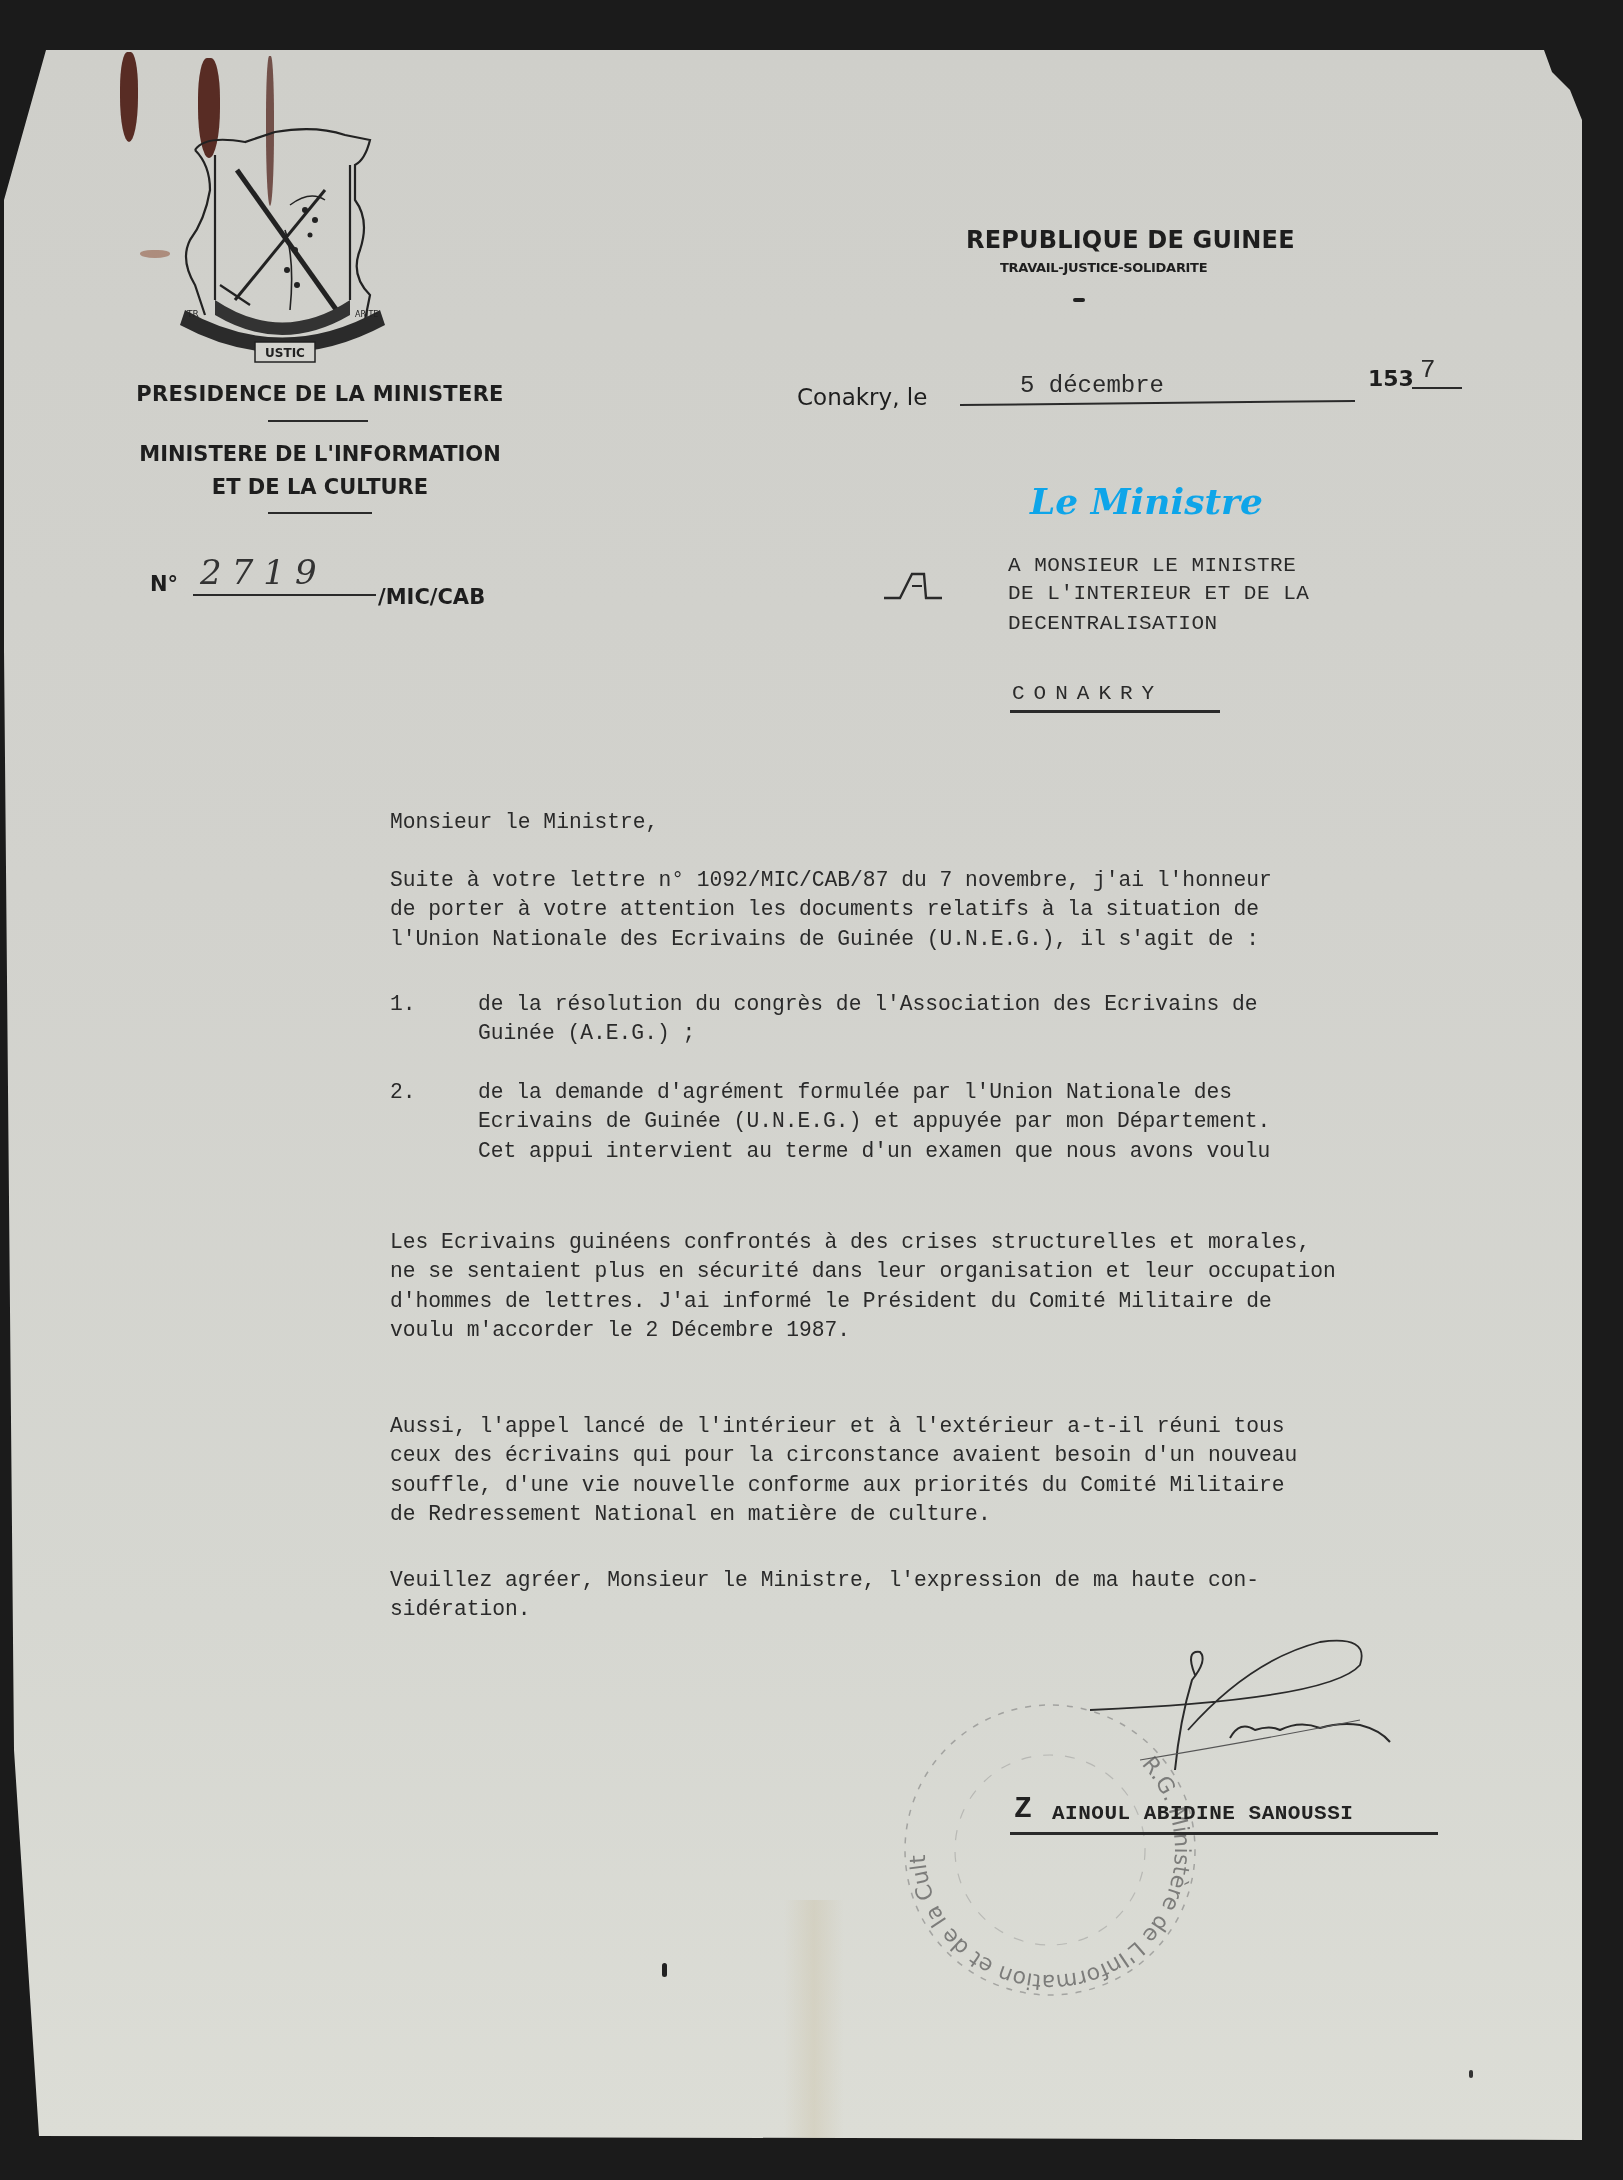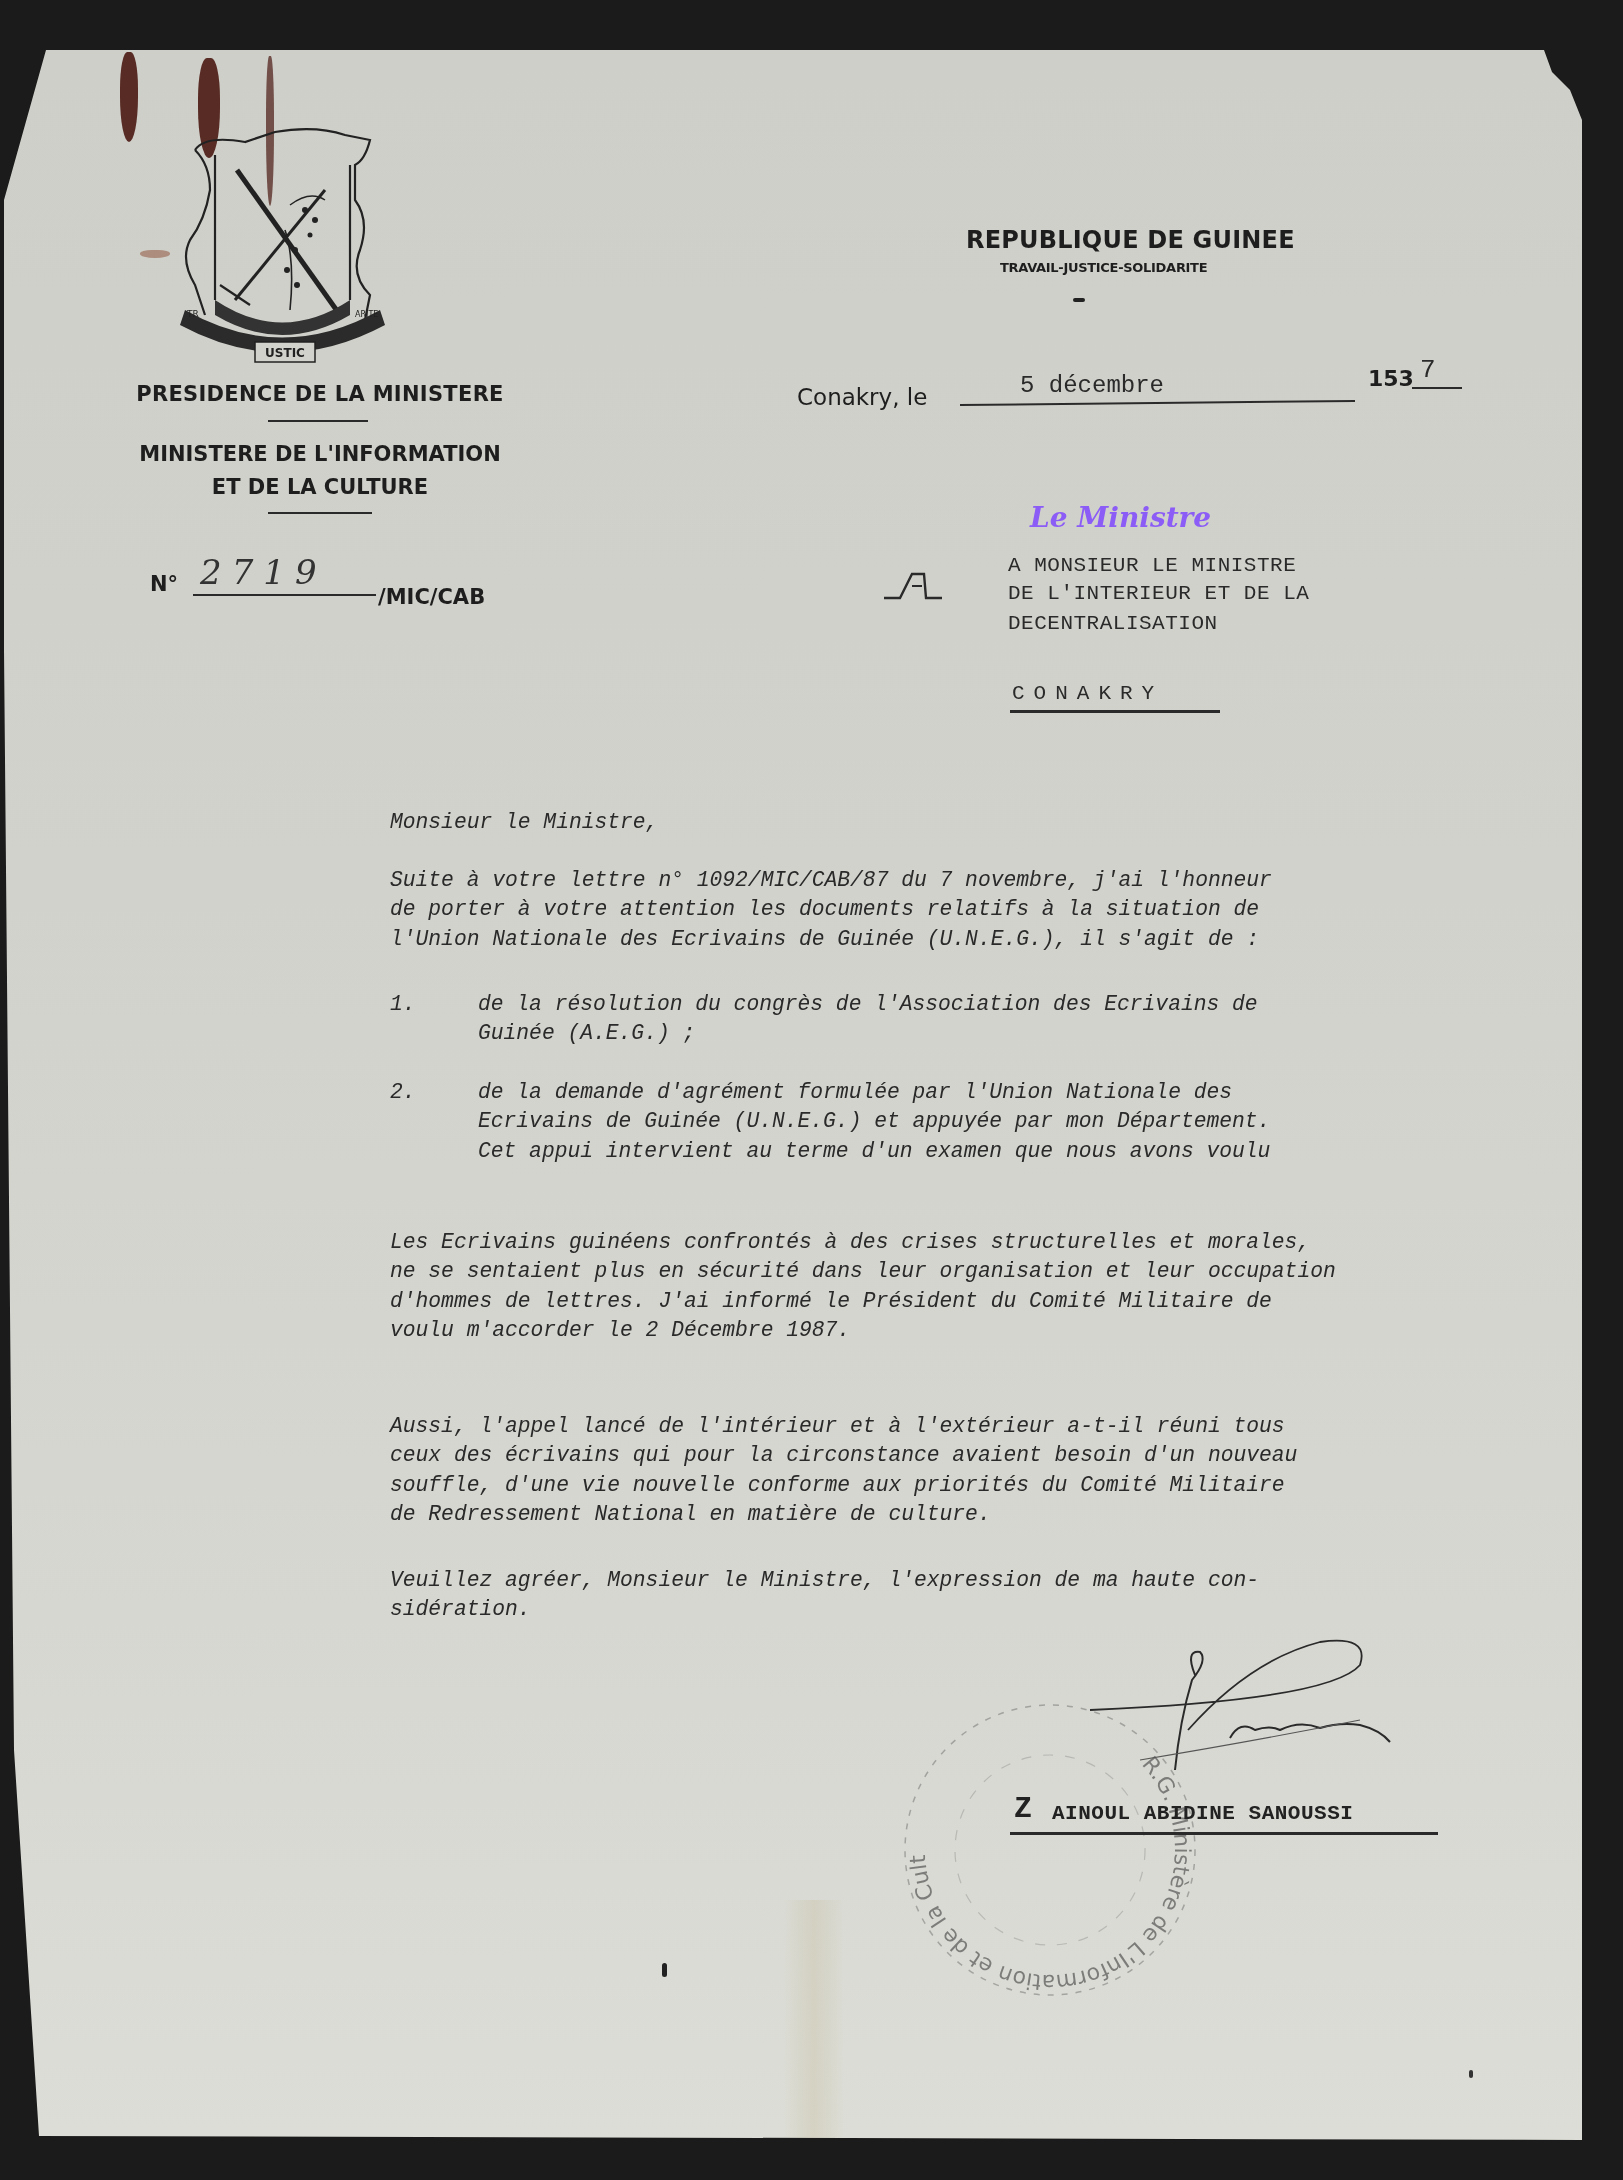--- a/index.html
+++ b/index.html
@@ -36,28 +36,28 @@
 
   #republique { left:966px; top:226px; font-size:24px; letter-spacing:.2px; }
   #devise { left:1000px; top:260px; font-size:13px; letter-spacing:-.3px; }
   #dash { left:1073px; top:298px; width:12px; height:4px; background:#222; border-radius:2px; }
 
   #conakry-le { left:797px; top:384px; font-size:23px; font-weight:normal; font-family:"DejaVu Sans", sans-serif; color:#1e1e1e; }
   #date-value { left:1020px; top:372px; font-size:24px; }
   #year-prefix { left:1368px; top:366px; font-size:22px; }
   #year-suffix { left:1420px; top:355px; font-size:26px; }
 
-  #le-ministre { left:1030px; top:480px; font-size:28px; font-style:italic; font-family:"DejaVu Serif", serif; font-weight:bold; color:#8b5cf6;margin-top:21px; }
+  #le-ministre { left:1030px; top:480px; font-size:36px; font-style:italic; font-family:"DejaVu Serif", serif; font-weight:bold; color:#0ea5e9; }
   .addr { font-size:21px; letter-spacing:.5px; }
   #addr1 { left:1008px; top:554px; }
   #addr2 { left:1008px; top:582px; }
   #addr3 { left:1008px; top:612px; }
   #addr4 { left:1012px; top:682px; letter-spacing:9px; }
 
-  .body { font-size:21.3px; line-height:29.4px;font-style:italic; }
+  .body { font-size:21.3px; line-height:29.4px; }
   #salutation { left:390px; top:808px; }
   #p1 { left:390px; top:866px; }
   #item1-num { left:390px; top:990px; }
   #item1 { left:478px; top:990px; }
   #item2-num { left:390px; top:1078px; }
   #item2 { left:478px; top:1078px; }
   #p2 { left:390px; top:1228px; }
   #p3 { left:390px; top:1412px; }
   #closing { left:390px; top:1566px; }
 

